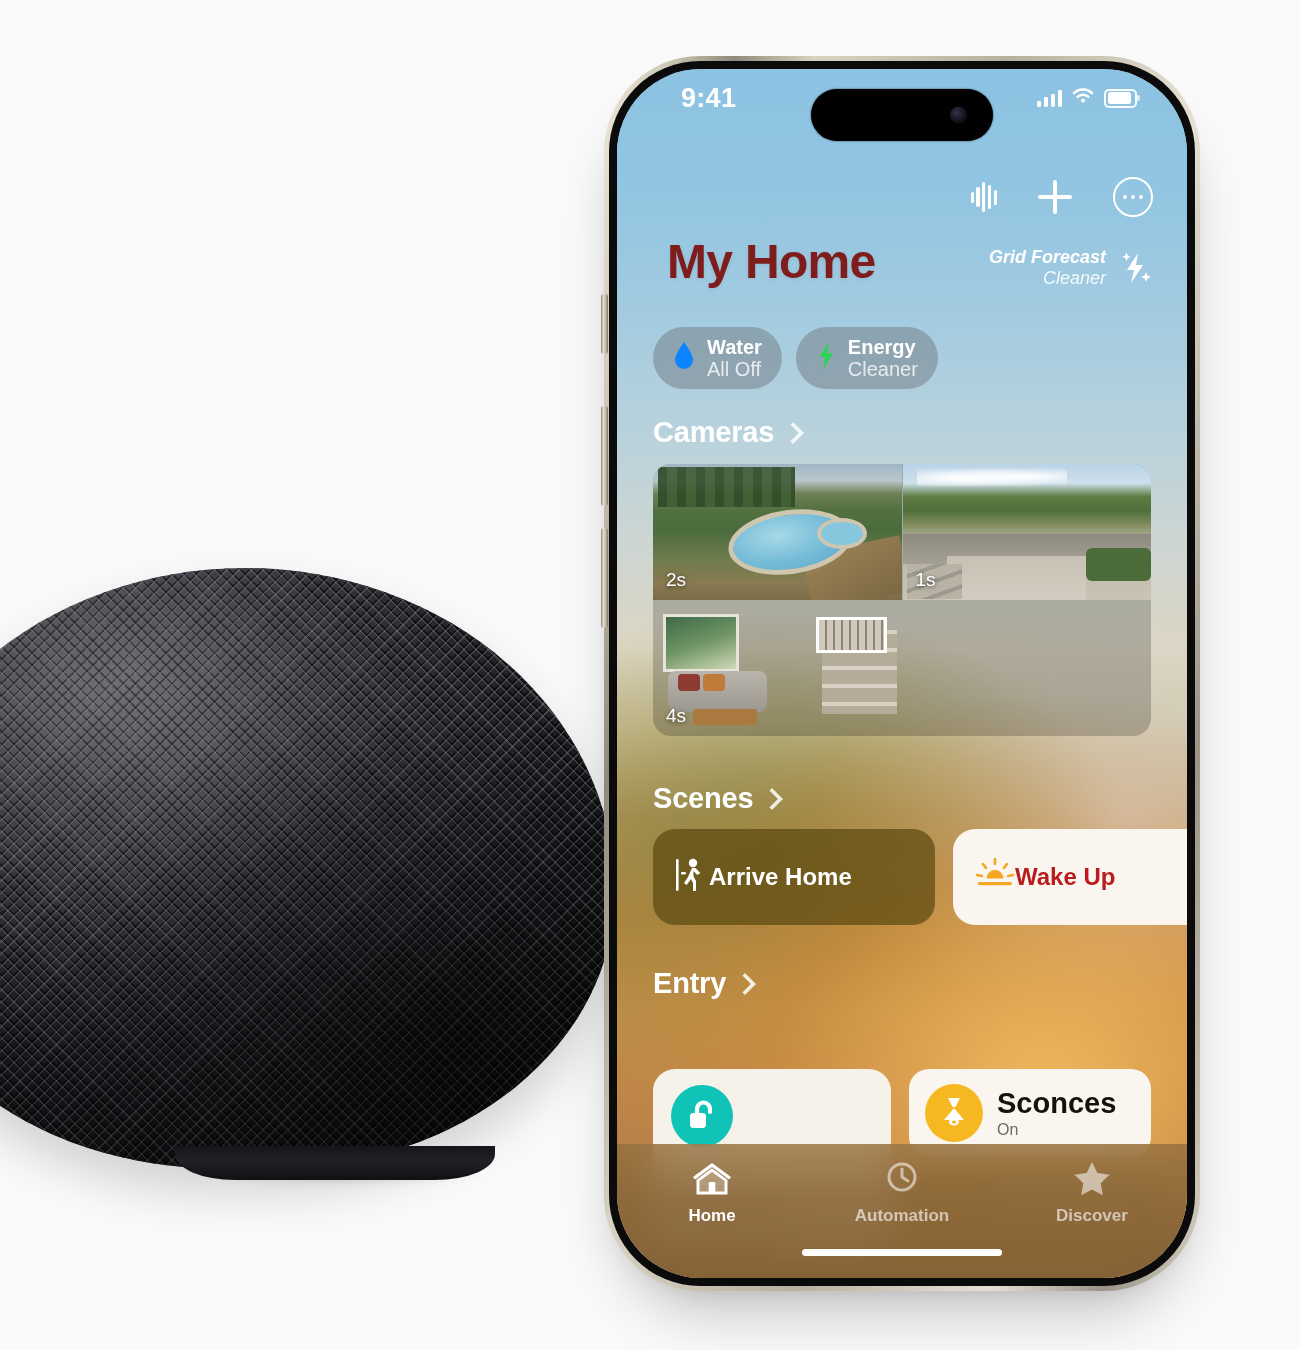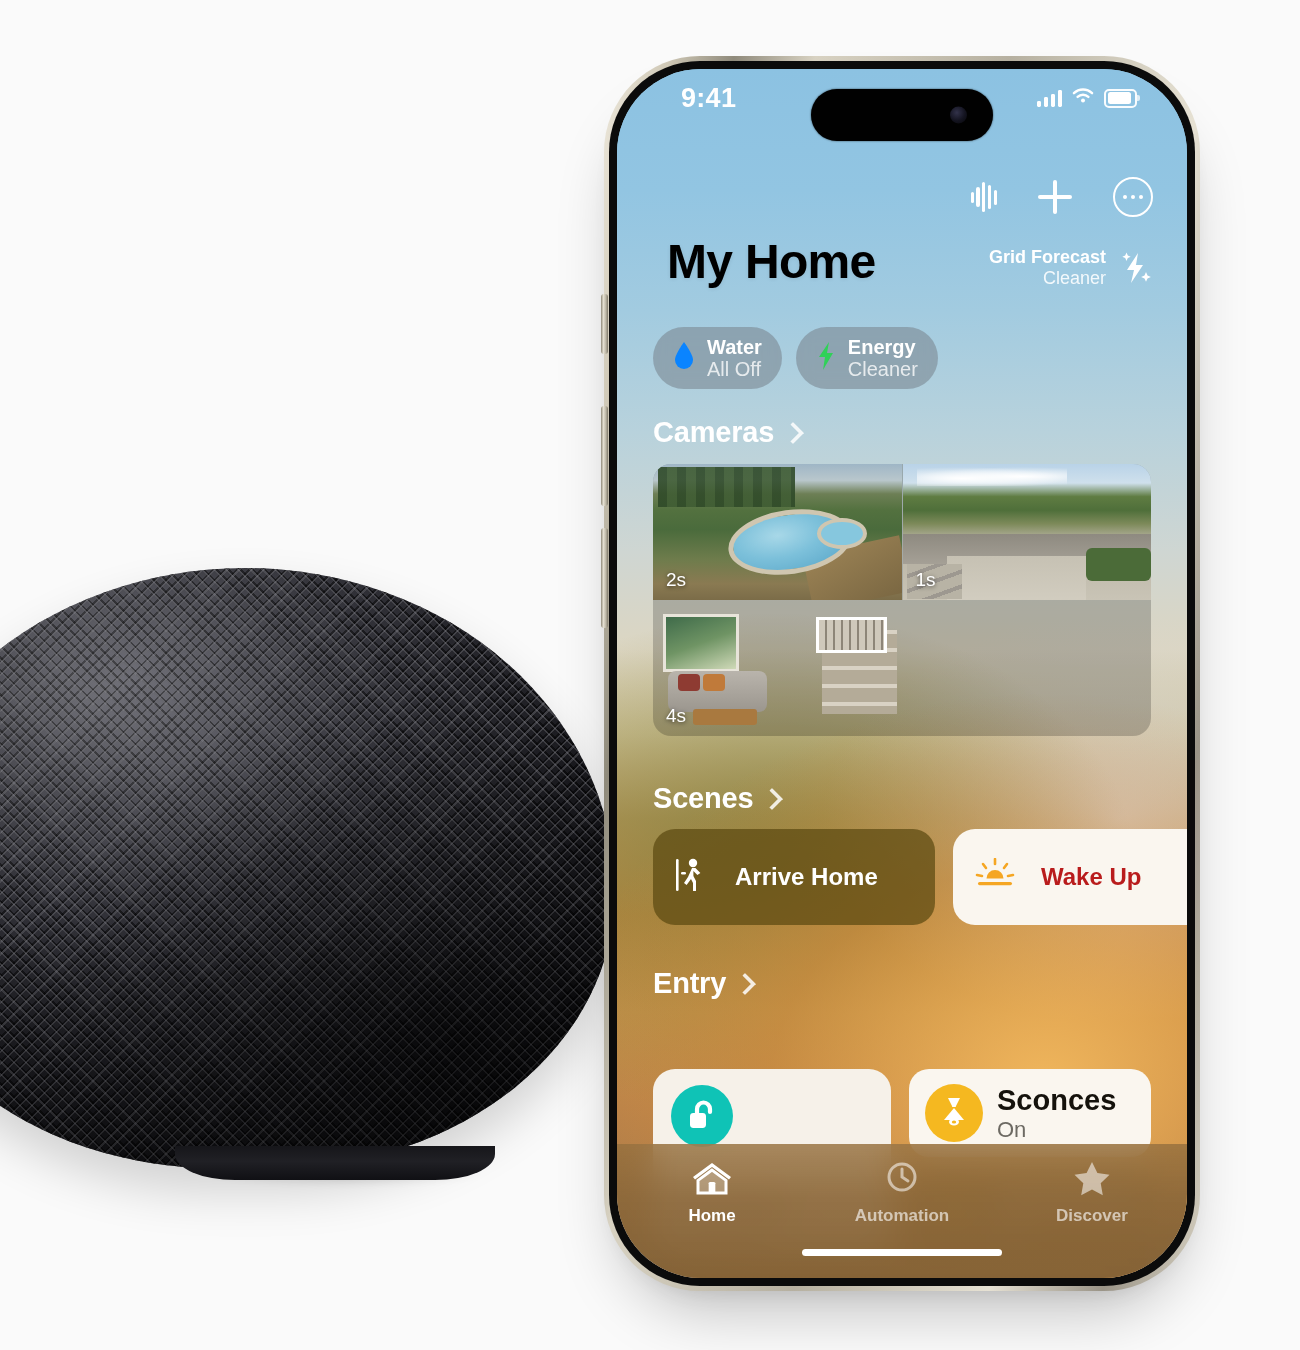--- a/index.html
+++ b/index.html
@@ -136,24 +136,24 @@
   .wave i:nth-child(5){height:15px;}
   .plus{width:34px;height:34px;position:relative;}
   .plus::before,.plus::after{content:"";position:absolute;background:#fff;border-radius:2px;}
   .plus::before{left:0;top:15px;width:34px;height:4px;}
   .plus::after{left:15px;top:0;width:4px;height:34px;}
   .more{width:36px;height:36px;border:2.6px solid #fff;border-radius:50%;
     display:flex;align-items:center;justify-content:center;gap:3.6px;}
   .more i{width:4.4px;height:4.4px;border-radius:50%;background:#fff;display:block;}
 
   
-  .home-title{position:absolute;left:50px;top:165px;color:#000000;font-size:48px;font-weight:bold;
+  .home-title{position:absolute;left:50px;top:165px;color:#7f1d1d;font-size:48px;font-weight:bold;
     letter-spacing:-.7px;text-shadow:0 1px 4px rgba(0,0,0,.08);}
   .grid-forecast{position:absolute;right:34px;top:178px;display:flex;align-items:center;gap:11px;}
-  .gf-text{text-align:right;color:#fff;line-height:1.18;}
+  .gf-text{text-align:right;color:#fff;line-height:1.18;font-style:italic;}
   .gf-title{font-size:18px;font-weight:bold;}
   .gf-sub{font-size:18px;color:rgba(255,255,255,.88);}
   .gf-icon{width:36px;height:38px;position:relative;}
 
   
   .pills{position:absolute;left:36px;top:258px;display:flex;gap:14px;align-items:center;}
   .pill{height:62px;border-radius:31px;background:rgba(118,130,138,.55);
     display:flex;align-items:center;padding:0 20px;gap:12px;backdrop-filter:blur(8px);}
   .pill .txt{line-height:1.12;}
   .pill .t1{color:#fff;font-size:20px;font-weight:bold;}
@@ -222,21 +222,21 @@
   .c1{left:10%;background:#8e3b32;} .c2{left:20%;background:#c07a3a;}
   .table{position:absolute;left:16%;top:80%;width:26%;height:12%;background:#a9793f;border-radius:3px;}
   .shelves{position:absolute;right:2%;top:22%;width:30%;height:62%;
     background:repeating-linear-gradient(180deg,#d9d2c4 0 4px,#b4ab98 4px 18px);}
   .photo{position:absolute;right:6%;top:12%;width:26%;height:22%;
     background:repeating-linear-gradient(90deg,#cfc8bb 0 6px,#8d8578 6px 8px);border:3px solid #fff;}
 
   
   .scene-row{position:absolute;left:36px;top:760px;display:flex;gap:18px;}
   .scene{width:238px;height:96px;border-radius:22px;display:flex;align-items:center;
-    padding:0 22px;gap:26px;text-align:right;}
+    padding:0 22px;gap:0;text-align:right;}
   .scene.dark{background:rgba(92,74,16,.72);}
   .scene.light{background:#faf6ef;}
   .scene .nm{font-size:24px;font-weight:bold;}
   .scene.dark .nm{color:#fff;} .scene.light .nm{color:#b91c1c;}
 
   
   .entry-left{position:absolute;left:36px;top:1000px;width:238px;height:185px;
     border-radius:22px;background:#f6f1e9;overflow:hidden;}
   .entry-left .nm{position:absolute;left:18px;top:128px;font-size:23px;font-weight:bold;color:#15120c;}
   .entry-left .st{position:absolute;left:18px;top:160px;font-size:22px;color:#6d6a63;}
@@ -244,21 +244,21 @@
     background:#0fc3b6;display:flex;align-items:center;justify-content:center;}
   .entry-right{position:absolute;left:292px;top:1000px;width:242px;}
   .acc{border-radius:20px;display:flex;align-items:center;padding:0 0 0 16px;gap:14px;margin-bottom:12px;}
   .acc.on{background:#faf6ef;height:88px;}
   .acc.off{background:rgba(120,88,32,.62);height:88px;}
   .acc .ic{width:58px;height:58px;border-radius:50%;background:#f5b820;
     display:flex;align-items:center;justify-content:center;flex:0 0 auto;}
   .acc.off .ic{background:rgba(150,112,40,.55);}
   .acc .tx{line-height:1.18;}
   .acc .n{font-size:29px;font-weight:bold;}
-  .acc .s{font-size:22px;}
+  .acc .s{font-size:16px;}
   .acc.on .n{color:#15120c;} .acc.on .s{color:#6d6a63;}
   .acc.off .n{color:#fff;} .acc.off .s{color:rgba(255,255,255,.8);}
 
   
   .tabbar{position:absolute;left:0;bottom:0;width:570px;height:118px;
     background:linear-gradient(180deg,rgba(150,112,62,.82) 0%,rgba(140,104,58,.93) 40%,rgba(132,98,54,.97) 100%);
     backdrop-filter:blur(16px);
     display:flex;align-items:flex-start;padding-top:16px;}
   .tab{flex:1;display:flex;flex-direction:column;align-items:center;gap:6px;cursor:pointer;}
   .tab .lb{font-size:17px;font-weight:bold;}

